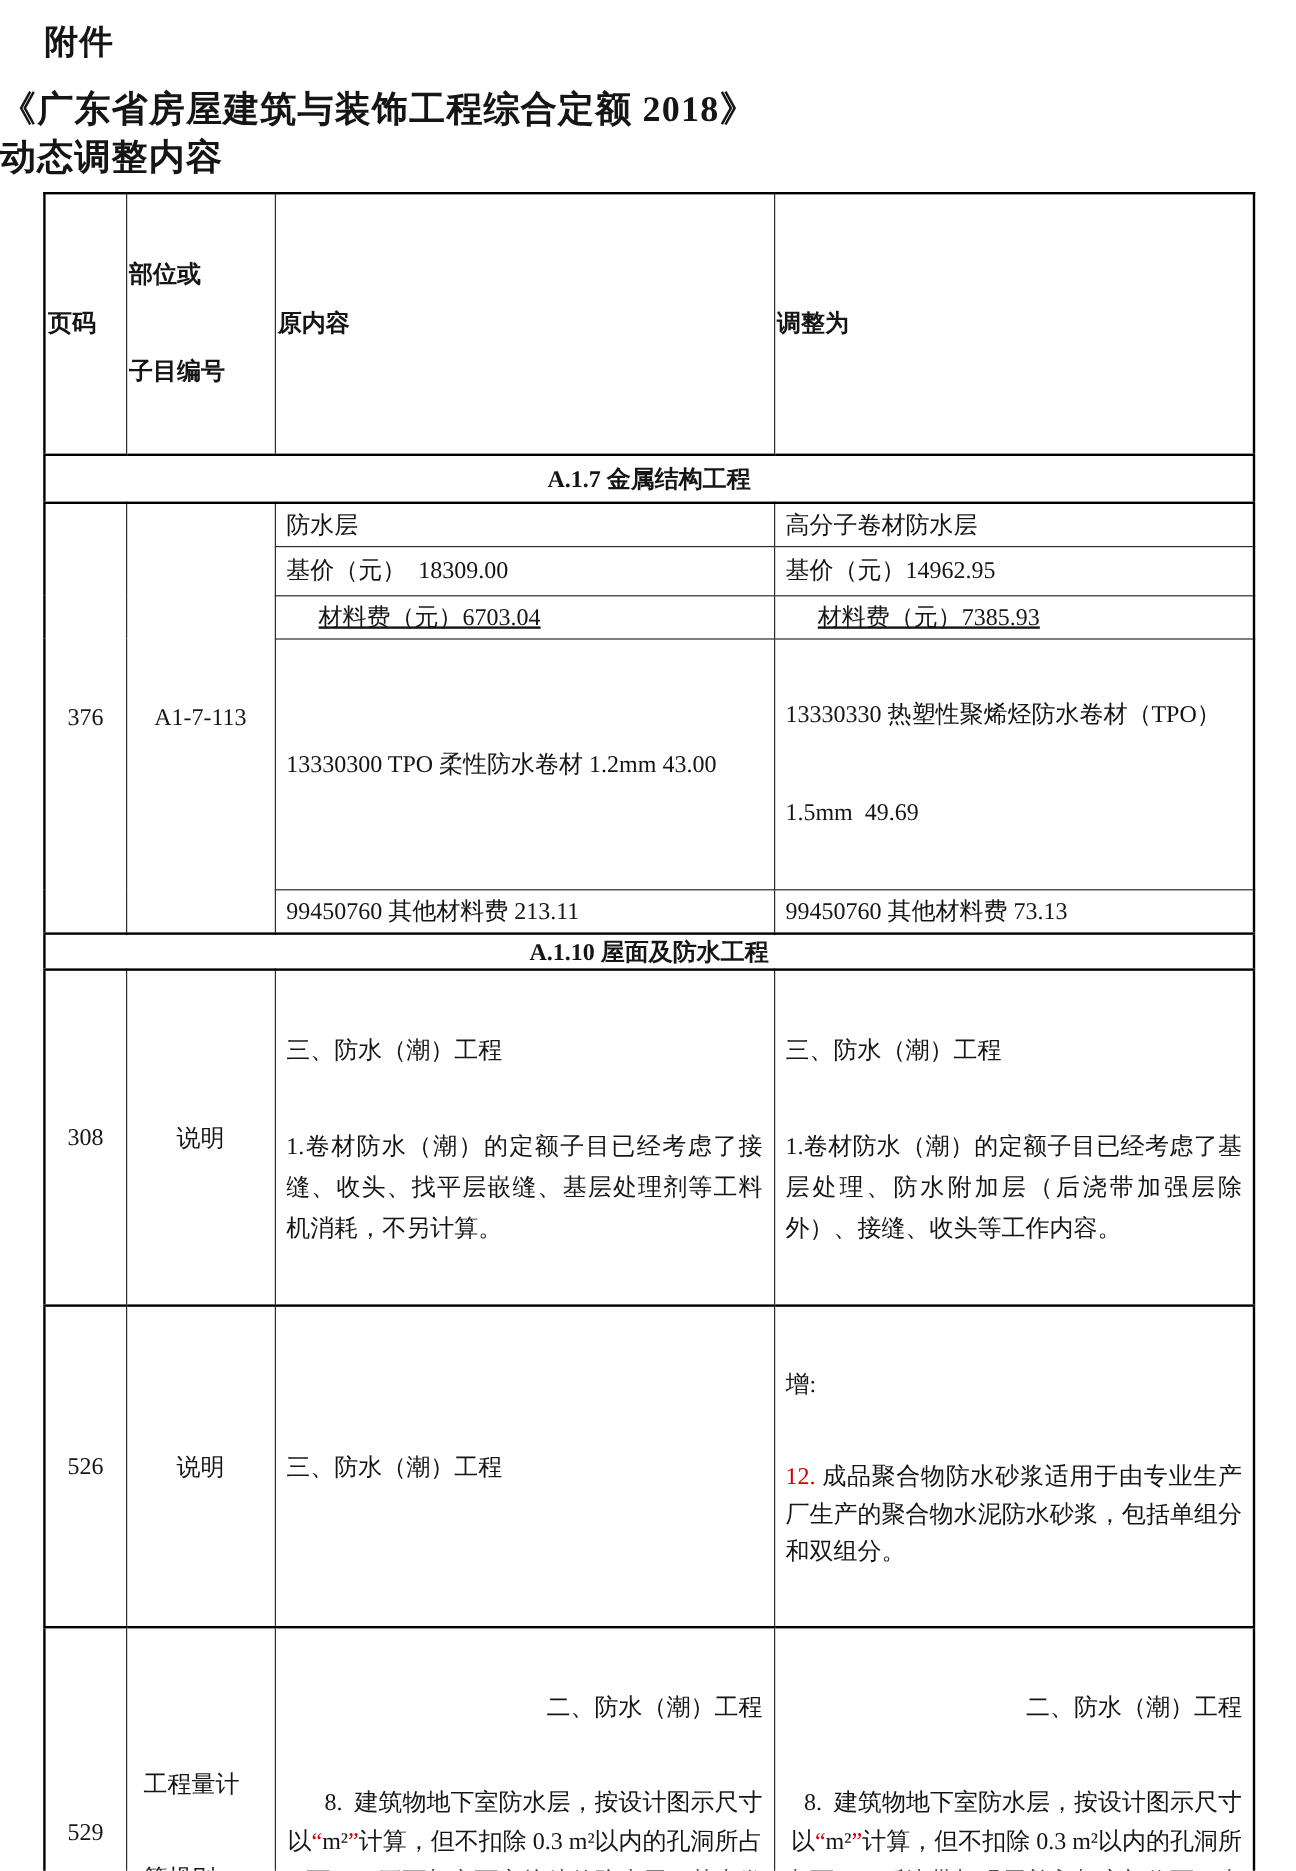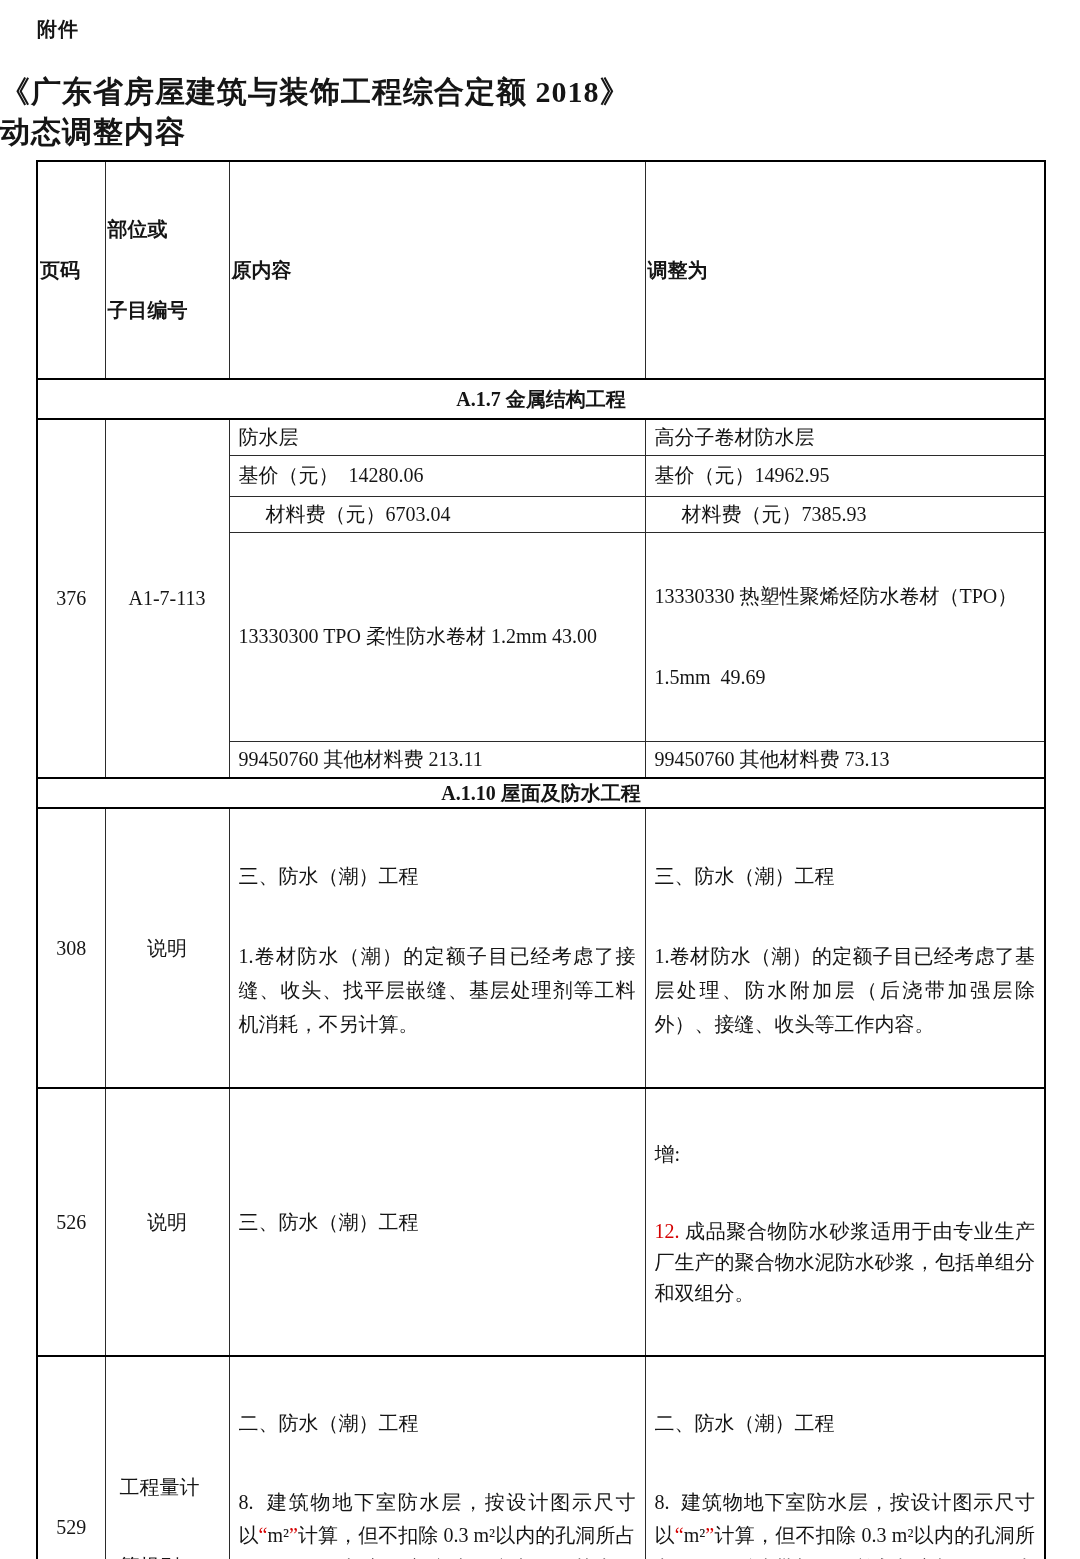--- a/index.html
+++ b/index.html
@@ -4,21 +4,21 @@
 <style>
   * { box-sizing: border-box; margin: 0; padding: 0; }
   html, body { background: #ffffff; }
   body {
     width: 1080px; height: 1559px; position: relative; overflow: hidden;
     font-family: "Liberation Serif", "DejaVu Serif", serif;
     color: #151515;
   }
   .attachment {
     position: absolute; left: 37px; top: 16px;
-    font-size: 20px; font-weight: bold; letter-spacing: 1px;
+    font-size: 28px; font-weight: bold; letter-spacing: 1px;
   }
   .title-block {
     position: absolute; top: 72px; left: 0; width: 1080px;
     font-weight: bold;
     font-size: 30px; line-height: 40px; letter-spacing: 1px;
   }
   table.adj {
     position: absolute; top: 160px; left: 36px; width: 1008px;
     border-collapse: collapse; table-layout: fixed;
     border: 2px solid #000;
@@ -34,24 +34,24 @@
   }
   tr.section td {
     border-top: 2px solid #000; border-bottom: 2px solid #000;
     font-weight: bold; text-align: center; font-size: 20px;
   }
   .bt2 { border-top: 2px solid #000 !important; }
   td.center { text-align: center; padding: 0 2px; margin-top: 40px; }
   td.para { vertical-align: top; padding-top: 4px; }
   .just { text-align: justify; }
   .lh31 { line-height: 31px; }
-  .lh33 { line-height: 33px; }
+  .lh33 { line-height: 33px; text-align: right; }
   .lh34 { line-height: 34px; }
   .lh35 { line-height: 35px; }
-  td.indent { padding-left: 36px; }
+  td.indent { padding-left: 36px; text-decoration: underline; }
   .red { color: var(--red, #d40000); }
   .label2 { padding-left: 14px; }
   .label2 div { line-height: 33px; }
 </style>
 </head>
 <body>
 
 <div class="attachment">附件</div>
 
 <div class="title-block">
@@ -82,21 +82,21 @@
     <td colspan="4">A.1.7 金属结构工程</td>
   </tr>
 
   <tr style="height:36px">
     <td class="center bt2" rowspan="5">376</td>
     <td class="center bt2" rowspan="5">A1-7-113</td>
     <td class="bt2">防水层</td>
     <td class="bt2">高分子卷材防水层</td>
   </tr>
   <tr style="height:41px">
-    <td>基价（元）  14280.06</td>
+    <td>基价（元）  18309.00</td>
     <td>基价（元）14962.95</td>
   </tr>
   <tr style="height:36px">
     <td class="indent">材料费（元）6703.04</td>
     <td class="indent">材料费（元）7385.93</td>
   </tr>
   <tr style="height:72px">
     <td>13330300 TPO 柔性防水卷材 1.2mm 43.00</td>
     <td>
       <div class="lh35">13330330 热塑性聚烯烃防水卷材（TPO）</div>

